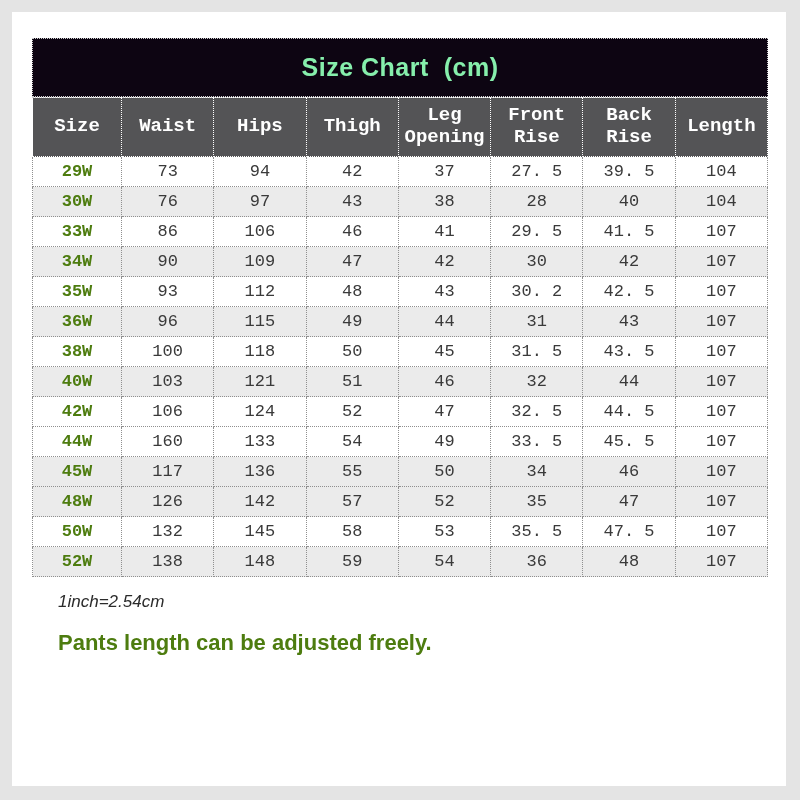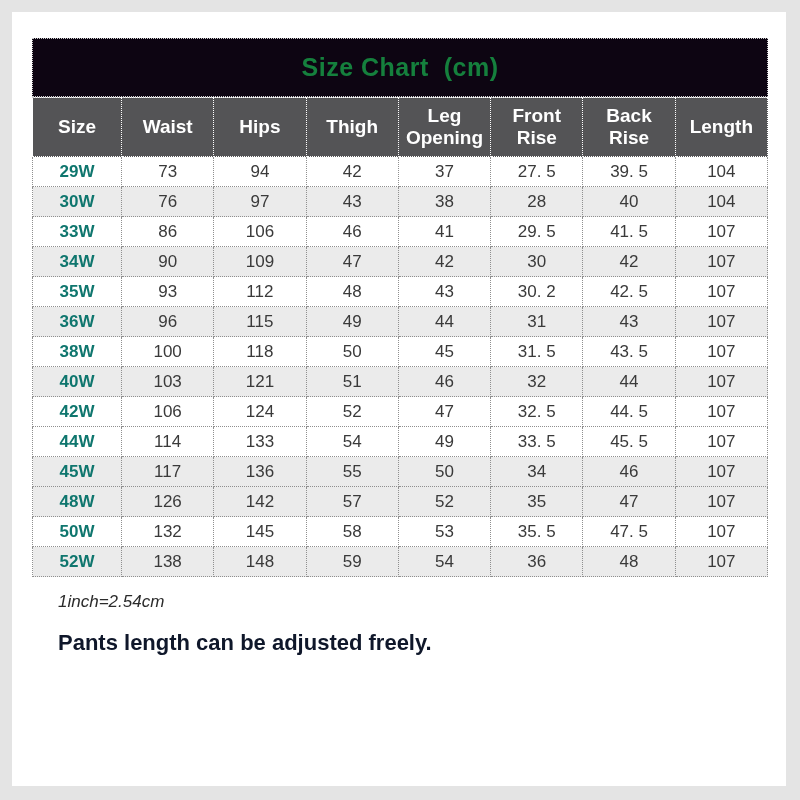--- a/index.html
+++ b/index.html
@@ -24,33 +24,34 @@
     left: 20px;
     top: 26px;
     width: 736px;
   }
   .title-bar {
     box-sizing: border-box;
     width: 736px;
     height: 59px;
     background: #0d0512;
     border: 1px dotted #cfcfcf;
-    color: #15803d;
+    color: #86efac;
     font-size: 25px;
     font-weight: bold;
     display: flex;
     align-items: center;
     justify-content: center;
     white-space: pre;
     letter-spacing: 0.5px;
   }
   table.size-chart {
     border-collapse: collapse;
     table-layout: fixed;
     width: 736px;
+    font-family: Liberation Mono, monospace;
   }
   table.size-chart col.c-size { width: 89px; }
   table.size-chart thead th {
     background: #545456;
     color: #ffffff;
     font-size: 19px;
     font-weight: bold;
     height: 54px;
     border: 1px dotted #ffffff;
     border-top: 1px dotted #cfcfcf;
@@ -67,33 +68,33 @@
     font-size: 17px;
     color: #3a3a3a;
     padding: 0 2px;
     background: #ffffff;
   }
   table.size-chart tbody tr.alt td {
     background: #ebebeb;
   }
   table.size-chart tbody td.size-cell {
     font-weight: bold;
-    color: #0f766e;
+    color: #4d7c0f;
   }
   .note-line {
     margin: 15px 0 0 26px;
     font-size: 17px;
     color: #2b2b2b;
     font-style: italic;
   }
   .highlight-line {
     margin: 18px 0 0 26px;
     font-size: 22px;
     font-weight: bold;
-    color: #0f172a;
+    color: #4d7c0f;
   }
 </style>
 </head>
 <body>
 
 <div class="page">
   <div class="chart-wrap">
 
     <div class="title-bar">
       <span>Size Chart  (cm)</span>
@@ -208,21 +209,21 @@
             <td>106</td>
             <td>124</td>
             <td>52</td>
             <td>47</td>
             <td>32. 5</td>
             <td>44. 5</td>
             <td>107</td>
           </tr>
           <tr>
             <td class="size-cell">44W</td>
-            <td>114</td>
+            <td>160</td>
             <td>133</td>
             <td>54</td>
             <td>49</td>
             <td>33. 5</td>
             <td>45. 5</td>
             <td>107</td>
           </tr>
           <tr class="alt">
             <td class="size-cell">45W</td>
             <td>117</td>

